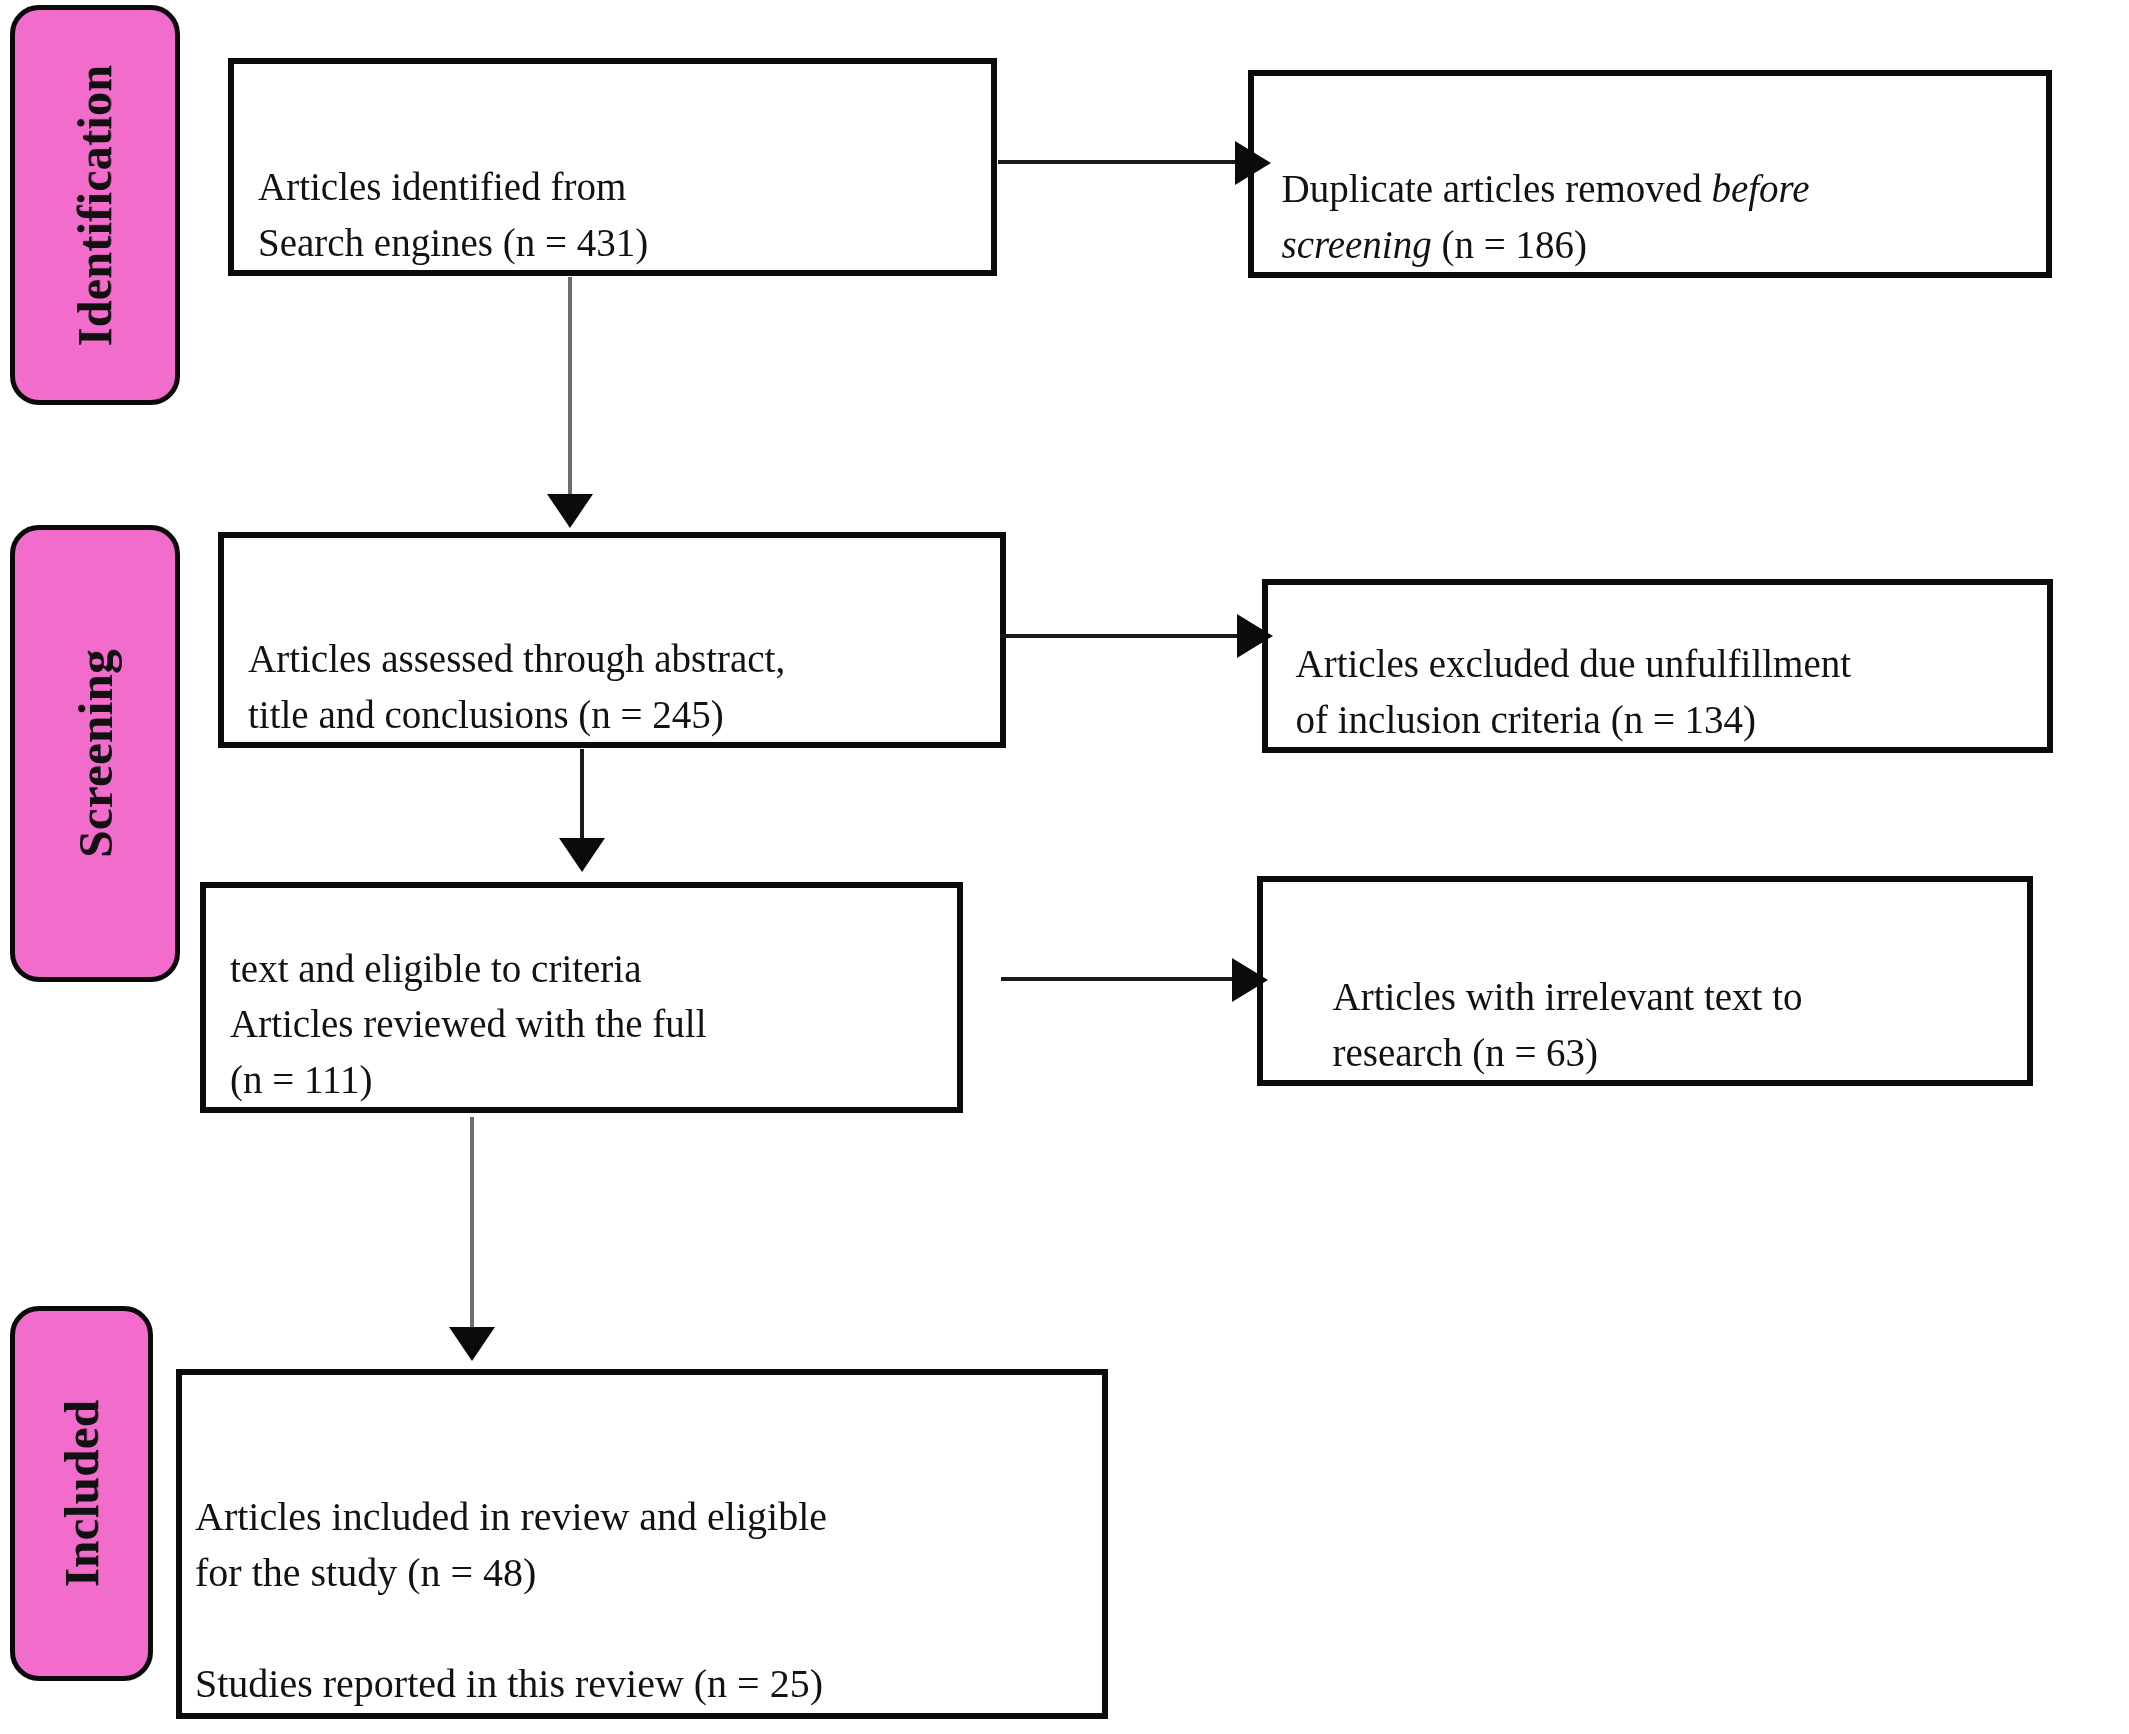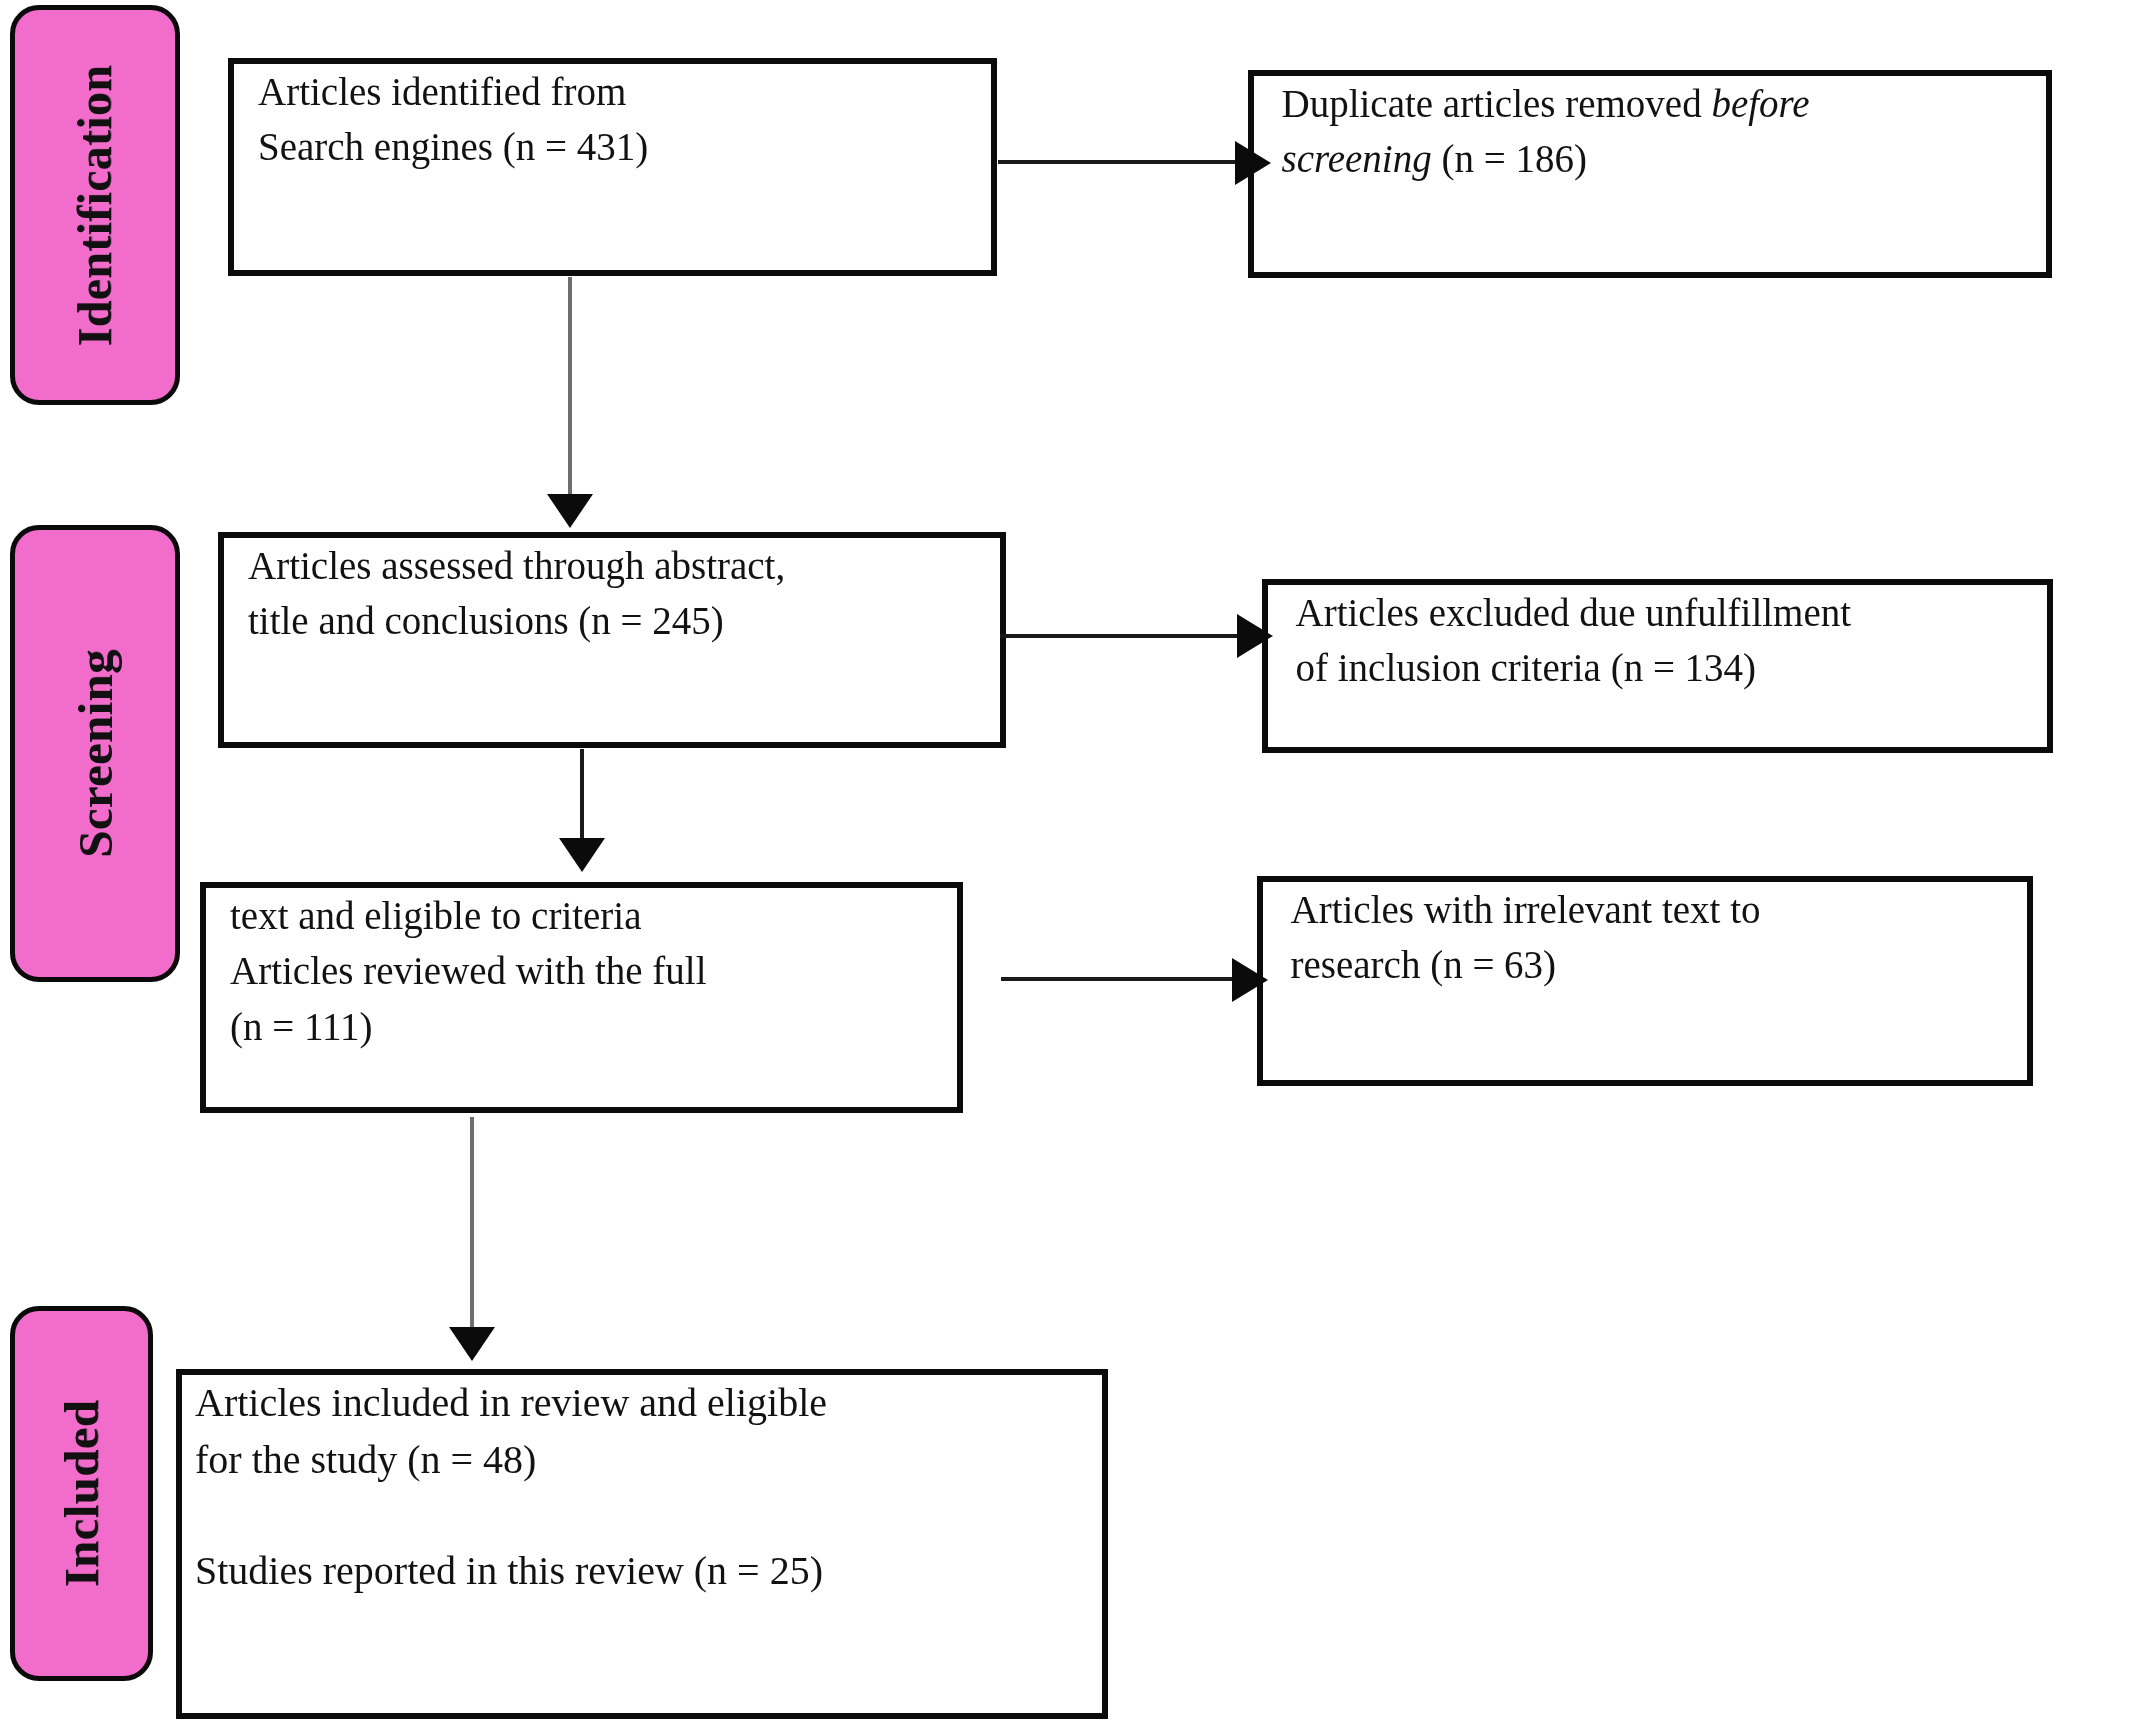--- a/index.html
+++ b/index.html
@@ -47,39 +47,39 @@
   #label-included .vtext       { font-size: 49px; }
 
   
   .flow-box {
     position: absolute;
     background: #ffffff;
     border: 6.3px solid #0b0b0b;
     box-sizing: border-box;
     display: flex;
     flex-direction: column;
-    justify-content: flex-start;
+    justify-content: flex-end;
   }
   .flow-box .line {
     font-size: 39px;
     line-height: 1.42;
     color: #121212;
     padding: 0 24px;
     white-space: nowrap;
     font-family: "Liberation Serif", "DejaVu Serif", serif;
   }
   .flow-box .line .ital { font-style: italic; }
   .spacer-line { height: 54px; }
 
   #box-identified   { left: 228px;  top: 58px;   width: 769px; height: 218px; }
   #box-duplicates   { left: 1248px; top: 54px;   width: 804px; height: 208px; margin-top: 16px; }
   #box-assessed     { left: 218px;  top: 532px;  width: 788px; height: 216px; }
   #box-excluded     { left: 1262px; top: 535px;  width: 791px; height: 174px; margin-top: 44px; }
   #box-fulltext     { left: 200px;  top: 882px; width: 763px; height: 231px; }
-  #box-irrelevant   { left: 1257px; top: 876px; width: 776px; height: 210px; }
+  #box-irrelevant   { left: 1257px; top: 876px; width: 776px; height: 210px; padding-left: 42px; }
   #box-included     { left: 176px;  top: 1369px; width: 932px; height: 350px; }
 
   #box-duplicates .line,
   #box-excluded .line,
   #box-irrelevant .line { padding: 0 27.5px; }
 
   #box-included .line { font-size: 40px; padding: 0 13px; }
 
   .vline {
     position: absolute;

